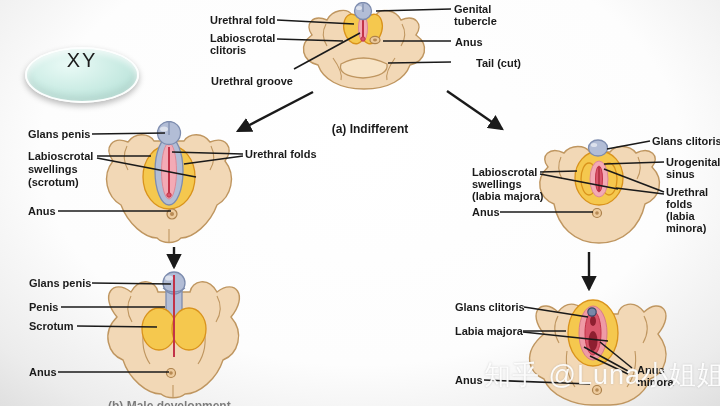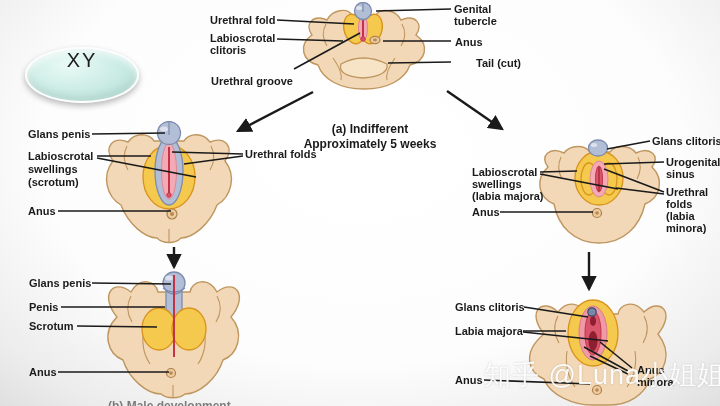--- a/index.html
+++ b/index.html
@@ -202,21 +202,20 @@
   </div>
   <div class="lbl" style="left:211px;top:75px">Urethral groove</div>
   <div class="lbl" style="left:454px;top:3px">
     <div>Genital</div>
     <div>tubercle</div>
   </div>
   <div class="lbl" style="left:455px;top:36px">Anus</div>
   <div class="lbl" style="left:476px;top:57px">Tail (cut)</div>
   <div class="caption">
     <div>(a) Indifferent</div>
-    <div>Approximately 5 weeks</div>
   </div>
 
   <div class="lbl" style="left:28px;top:128px">Glans penis</div>
   <div class="lbl lh13" style="left:28px;top:150px">
     <div>Labioscrotal</div>
     <div>swellings</div>
     <div>(scrotum)</div>
   </div>
   <div class="lbl" style="left:28px;top:205px">Anus</div>
   <div class="lbl" style="left:245px;top:148px">Urethral folds</div>

